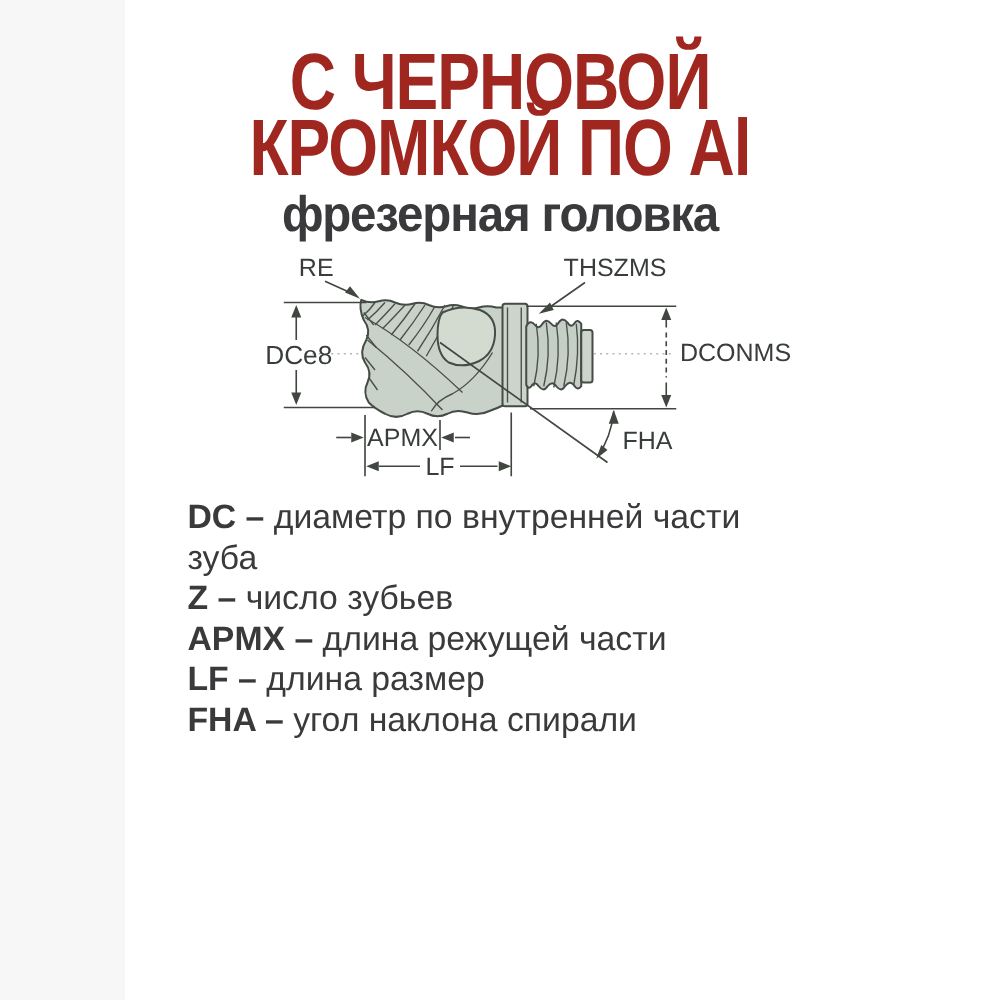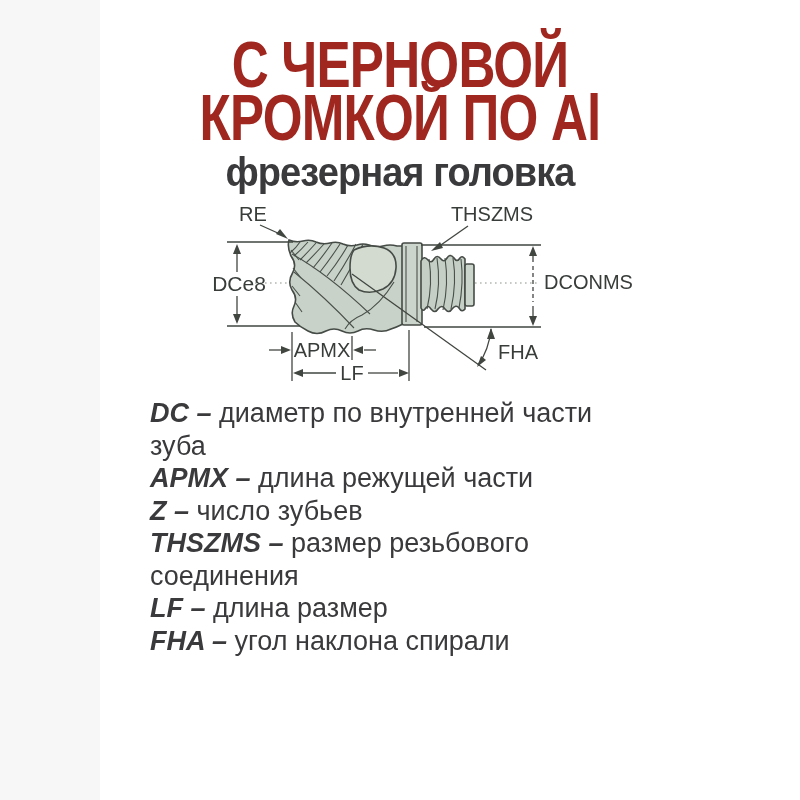--- a/index.html
+++ b/index.html
@@ -51,21 +51,21 @@
     width:450px;height:192px;
   }
   .legend{
     position:absolute;
     left:50px;top:397px;
     width:472px;
     font-size:27px;
     line-height:32.5px;
     color:#3a3a3c;
   }
-  .legend .abbr{font-weight:bold;font-style:italic;}
+  .legend .abbr{font-weight:bold;}
   .legend .desc{font-weight:normal;}
   
   .dline{stroke:#414641;stroke-width:1.3;fill:none;}
   .dfill{fill:#414641;stroke:none;}
   .dtext{fill:#383d3a;font-family:"Liberation Sans",sans-serif;font-size:20px;}
   .tool-outline{stroke:#454b46;stroke-width:1.6;}
   .tool-detail{stroke:#49504b;stroke-width:1.1;fill:none;}
   .centerline{stroke:#b2b8b1;stroke-width:1.3;fill:none;stroke-dasharray:1.6 3.4;}
 </style>
 </head>
@@ -195,21 +195,20 @@
         <path class="dline" d="M352,274 L486,370" stroke-width="1.1"></path>
         <path class="dline" d="M478,365 Q489,350 491,329" stroke-width="1.2"></path>
         <polygon class="dfill" points="477,367 486,360 481,356"></polygon>
         <polygon class="dfill" points="491,328 487,339 495,339"></polygon>
         <text class="dtext" x="498" y="359">FHA</text>
       </g>
     </svg>
 
     <div class="legend" id="legend" style="color: rgb(58, 58, 60);">
         <div><span class="abbr">DC –</span> <span class="desc">диаметр по внутренней части зуба</span></div>
+        <div><span class="abbr">Z –</span> <span class="desc">число зубьев</span></div>
         <div><span class="abbr">APMX –</span> <span class="desc">длина режущей части</span></div>
-        <div><span class="abbr">Z –</span> <span class="desc">число зубьев</span></div>
-        <div><span class="abbr">THSZMS –</span> <span class="desc">размер резьбового соединения</span></div>
         <div><span class="abbr">LF –</span> <span class="desc">длина размер</span></div>
         <div><span class="abbr">FHA –</span> <span class="desc">угол наклона спирали</span></div>
       </div>
 
   </div>
 </div>
 
 </body></html>

